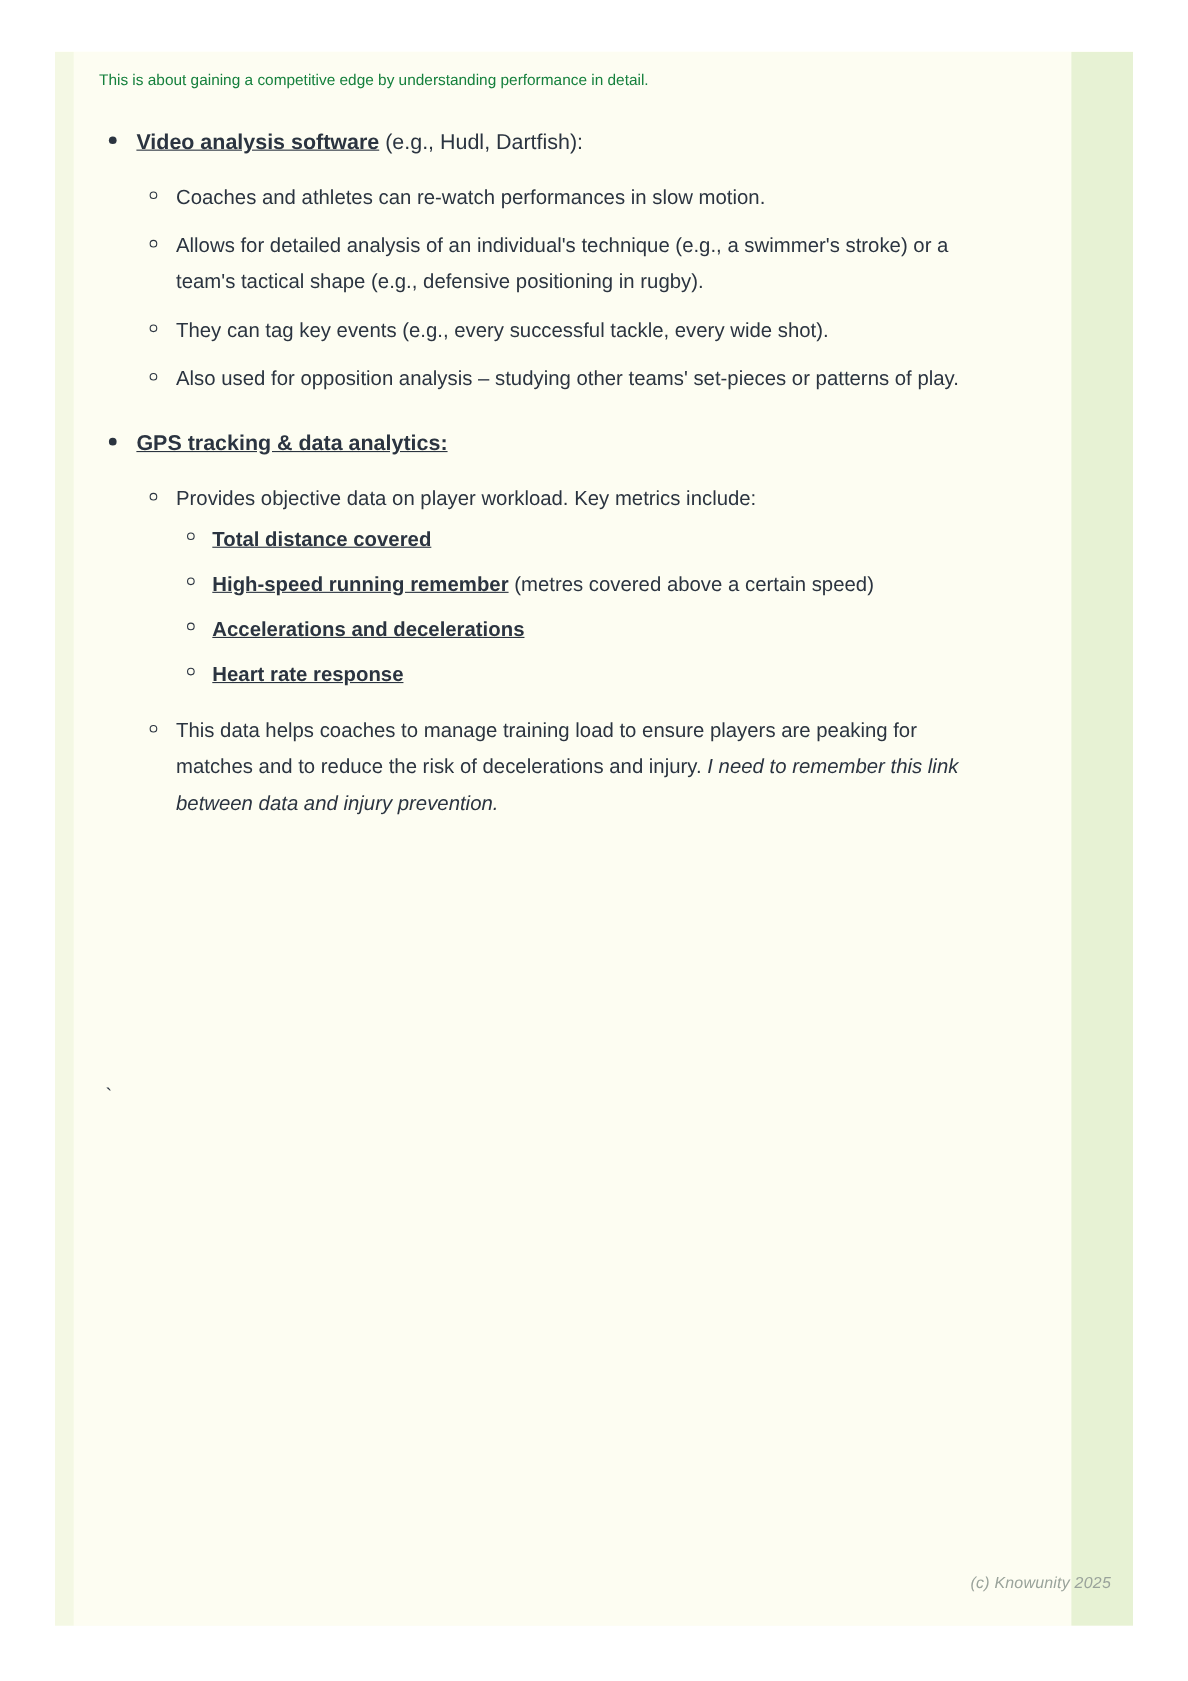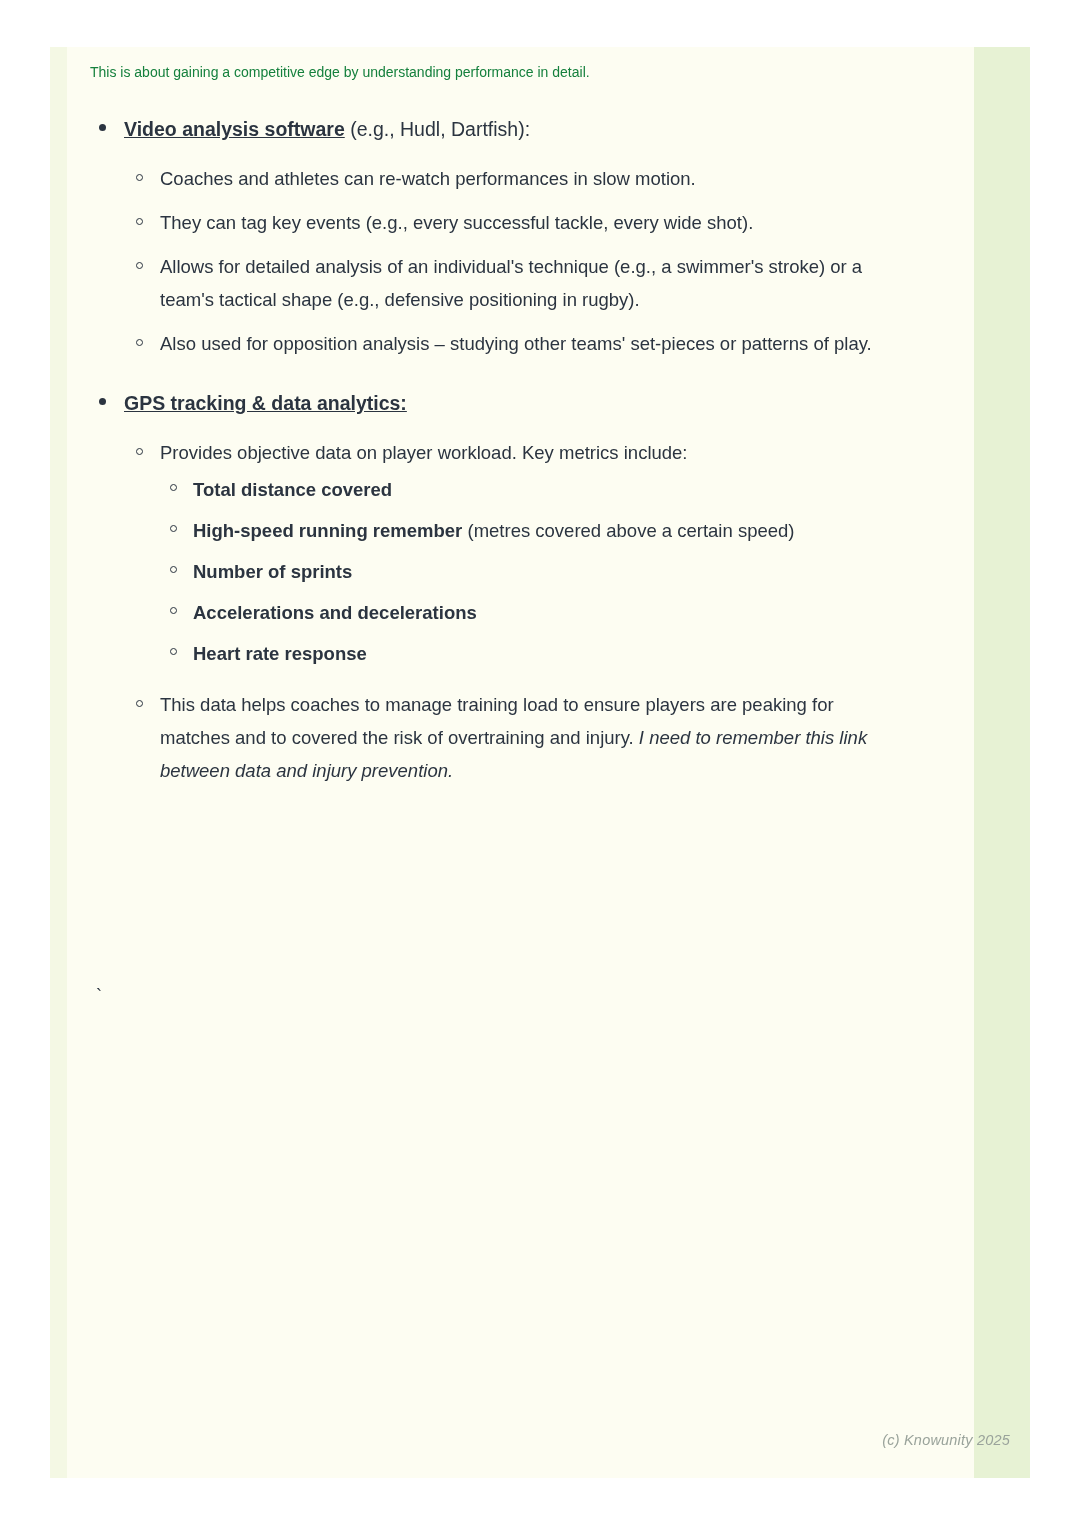--- a/index.html
+++ b/index.html
@@ -124,21 +124,21 @@
     height: 7px;
     border-radius: 50%;
     border: 1.4px solid #2b3440;
     box-sizing: border-box;
   }
   .l3-text {
     font-size: 18.5px;
     line-height: 33px;
     color: #2b3440;
   }
-  .l3-text b { font-weight: bold; }
+  .l3-text b { font-weight: bold; text-decoration: underline; }
   .italic-note {
     font-style: italic;
   }
   .stray-mark {
     position: absolute;
     left: 46px;
     top: 940px;
     font-size: 18px;
     color: #2b3440;
     line-height: 1;
@@ -172,25 +172,25 @@
           <b>Video analysis software</b><span> (e.g., Hudl, Dartfish):</span>
         </div>
 
         <ul class="level2">
           <li>
             <span class="bullet-circle"></span>
             <div class="l2-text">Coaches and athletes can re-watch performances in slow motion.</div>
           </li>
           <li>
             <span class="bullet-circle"></span>
+            <div class="l2-text">Allows for detailed analysis of an individual's technique (e.g., a swimmer's stroke) or a team's tactical shape (e.g., defensive positioning in rugby).</div>
+          </li>
+          <li>
+            <span class="bullet-circle"></span>
             <div class="l2-text">They can tag key events (e.g., every successful tackle, every wide shot).</div>
-          </li>
-          <li>
-            <span class="bullet-circle"></span>
-            <div class="l2-text">Allows for detailed analysis of an individual's technique (e.g., a swimmer's stroke) or a team's tactical shape (e.g., defensive positioning in rugby).</div>
           </li>
           <li>
             <span class="bullet-circle"></span>
             <div class="l2-text">Also used for opposition analysis – studying other teams' set-pieces or patterns of play.</div>
           </li>
         </ul>
       </li>
 
       <li style="margin-top:26px;">
         <span class="bullet-disc"></span>
@@ -212,41 +212,35 @@
               </li>
               <li>
                 <span class="bullet-circle3"></span>
                 <div class="l3-text">
                   <b>High-speed running remember</b><span> (metres covered above a certain speed)</span>
                 </div>
               </li>
               <li>
                 <span class="bullet-circle3"></span>
                 <div class="l3-text">
-                  <b>Number of sprints</b><span></span>
-                </div>
-              </li>
-              <li>
-                <span class="bullet-circle3"></span>
-                <div class="l3-text">
                   <b>Accelerations and decelerations</b><span></span>
                 </div>
               </li>
               <li>
                 <span class="bullet-circle3"></span>
                 <div class="l3-text">
                   <b>Heart rate response</b><span></span>
                 </div>
               </li>
             </ul>
           </li>
 
           <li style="margin-top:18px;">
             <span class="bullet-circle"></span>
-            <div class="l2-text"><span>This data helps coaches to manage training load to ensure players are peaking for matches and to covered the risk of overtraining and injury. </span><span class="italic-note">I need to remember this link between data and injury prevention.</span></div>
+            <div class="l2-text"><span>This data helps coaches to manage training load to ensure players are peaking for matches and to reduce the risk of decelerations and injury. </span><span class="italic-note">I need to remember this link between data and injury prevention.</span></div>
           </li>
         </ul>
       </li>
 
     </ul>
   </div>
 
   <div class="stray-mark">`</div>
   <div class="footer-credit">(c) Knowunity 2025</div>
 </div>

